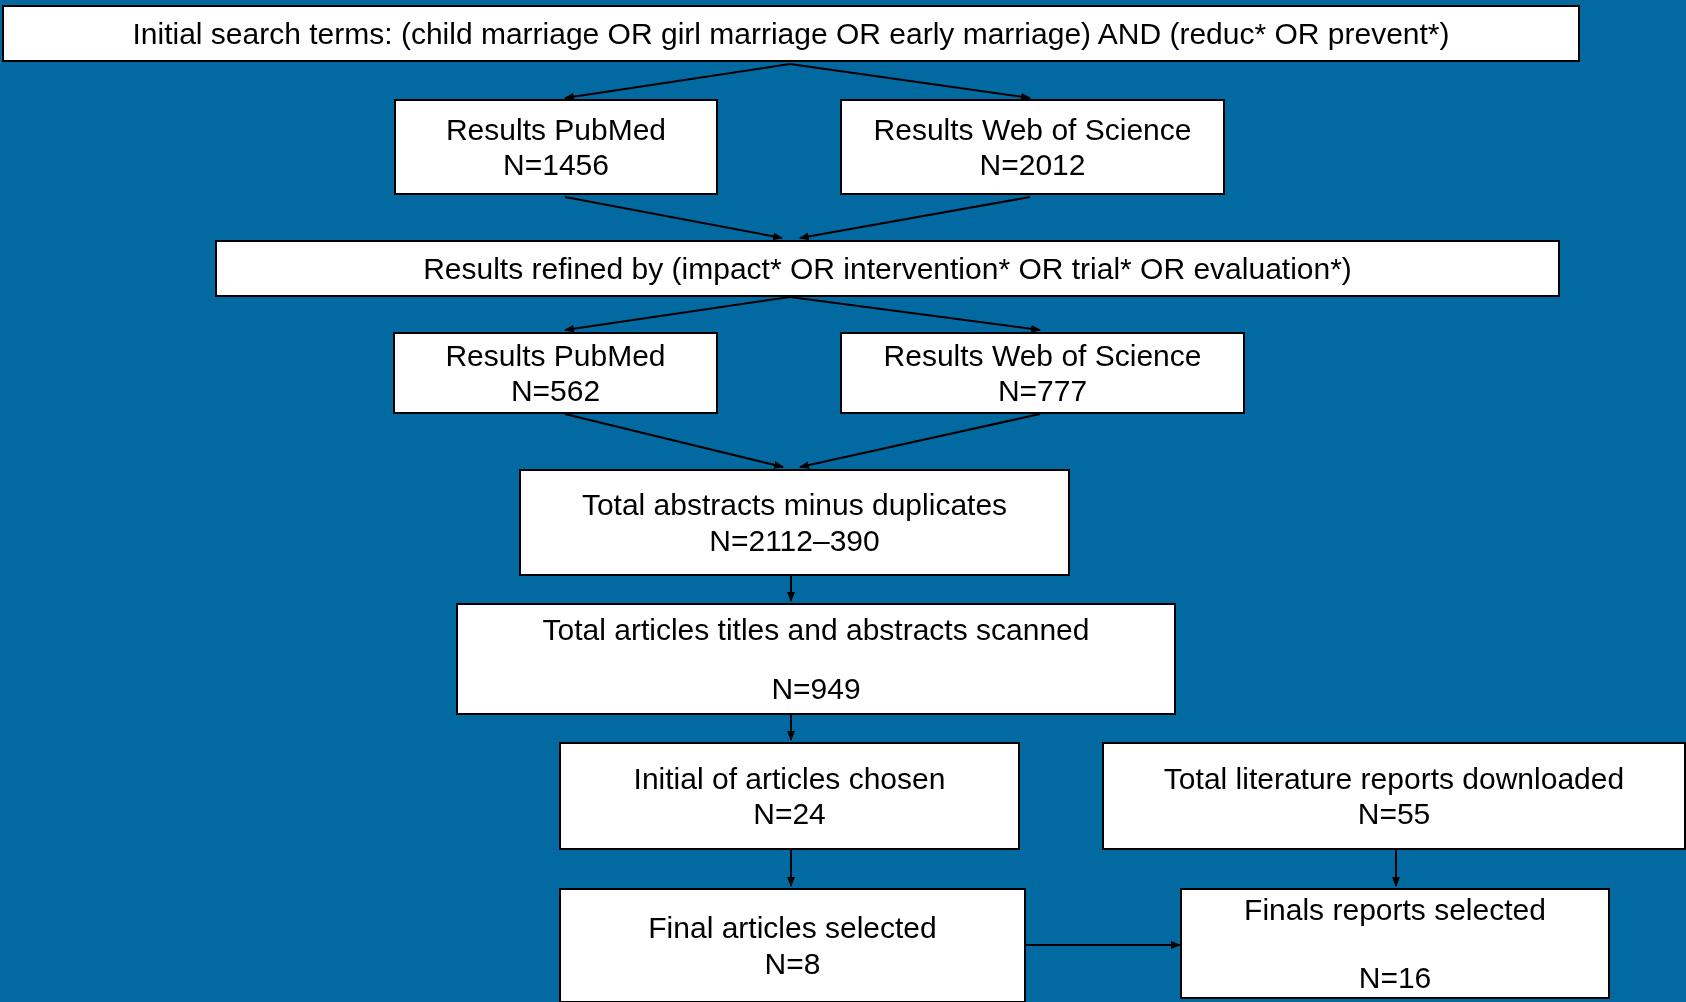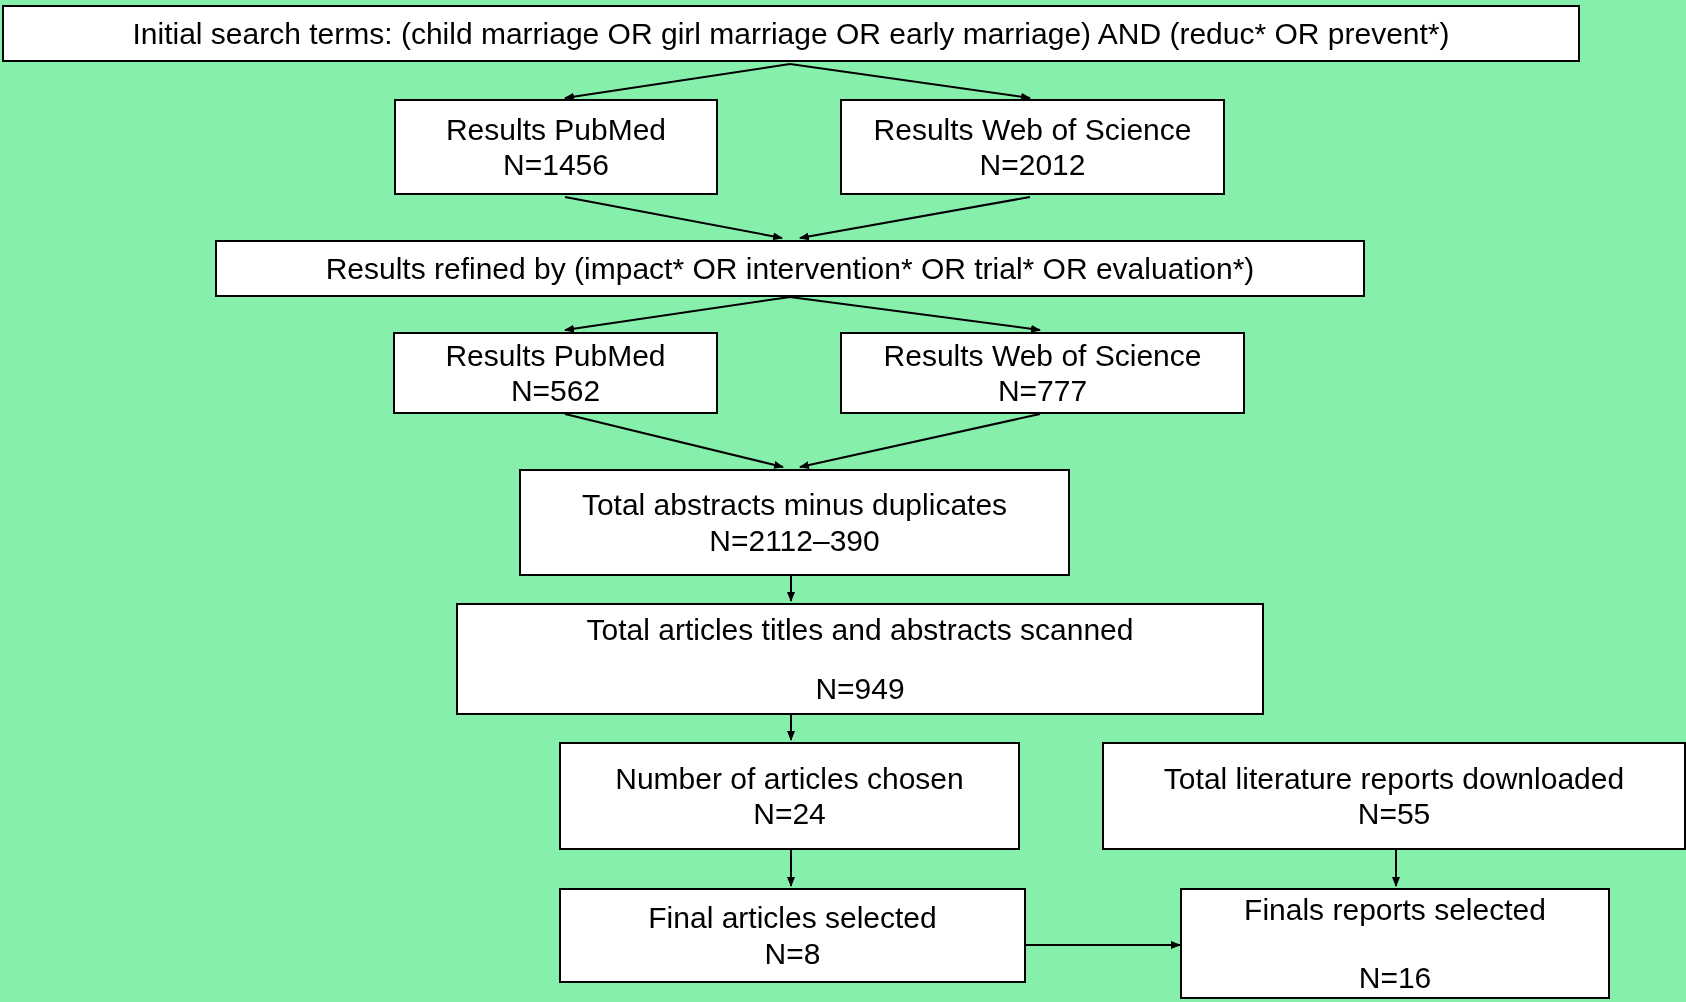--- a/index.html
+++ b/index.html
@@ -5,21 +5,21 @@
 <style>
   html, body {
     margin: 0;
     padding: 0;
     background: #ffffff;
   }
   #canvas {
     position: relative;
     width: 1686px;
     height: 1002px;
-    background: #86efac;
+    background: #0369a1;
     font-family: "Liberation Sans", sans-serif;
     overflow: hidden;
   }
   svg#wires {
     position: absolute;
     left: 0;
     top: 0;
     width: 1686px;
     height: 1002px;
     pointer-events: none;
@@ -97,55 +97,55 @@
   <div class="node" style="left:394px; top:99px; width:324px; height:96px;">
     <span class="line1">Results PubMed</span>
     <span class="line2">N=1456</span>
   </div>
 
   <div class="node" style="left:840px; top:99px; width:385px; height:96px;">
     <span class="line1">Results Web of Science</span>
     <span class="line2">N=2012</span>
   </div>
 
-  <div class="node single" style="left:215px; top:240px; width:1150px; height:57px;">
+  <div class="node single" style="left:215px; top:240px; width:1345px; height:57px;">
     <span class="line1">Results refined by (impact* OR intervention* OR trial* OR evaluation*)</span>
   </div>
 
   <div class="node" style="left:393px; top:332px; width:325px; height:82px;">
     <span class="line1">Results PubMed</span>
     <span class="line2">N=562</span>
   </div>
 
   <div class="node" style="left:840px; top:332px; width:405px; height:82px;">
     <span class="line1">Results Web of Science</span>
     <span class="line2">N=777</span>
   </div>
 
   <div class="node" style="left:519px; top:469px; width:551px; height:107px;">
     <span class="line1">Total abstracts minus duplicates</span>
     <span class="line2">N=2112–390</span>
   </div>
 
-  <div class="node" style="left:456px; top:603px; width:808px; height:112px;gap:24px;">
+  <div class="node" style="left:456px; top:603px; width:720px; height:112px;gap:24px;">
     <span class="line1">Total articles titles and abstracts scanned</span>
     <span class="line2">N=949</span>
   </div>
 
   <div class="node" style="left:559px; top:742px; width:461px; height:108px;">
-    <span class="line1">Number of articles chosen</span>
+    <span class="line1">Initial of articles chosen</span>
     <span class="line2">N=24</span>
   </div>
 
   <div class="node" style="left:1102px; top:742px; width:584px; height:108px;">
     <span class="line1">Total literature reports downloaded</span>
     <span class="line2">N=55</span>
   </div>
 
-  <div class="node" style="left:559px; top:888px; width:467px; height:95px;">
+  <div class="node" style="left:559px; top:888px; width:467px; height:115px;">
     <span class="line1">Final articles selected</span>
     <span class="line2">N=8</span>
   </div>
 
   <div class="node" style="left:1180px; top:888px; width:430px; height:111px;justify-content:space-between;">
     <span class="line1">Finals reports selected</span>
     <span class="line2">N=16</span>
   </div>
 
 </div>

